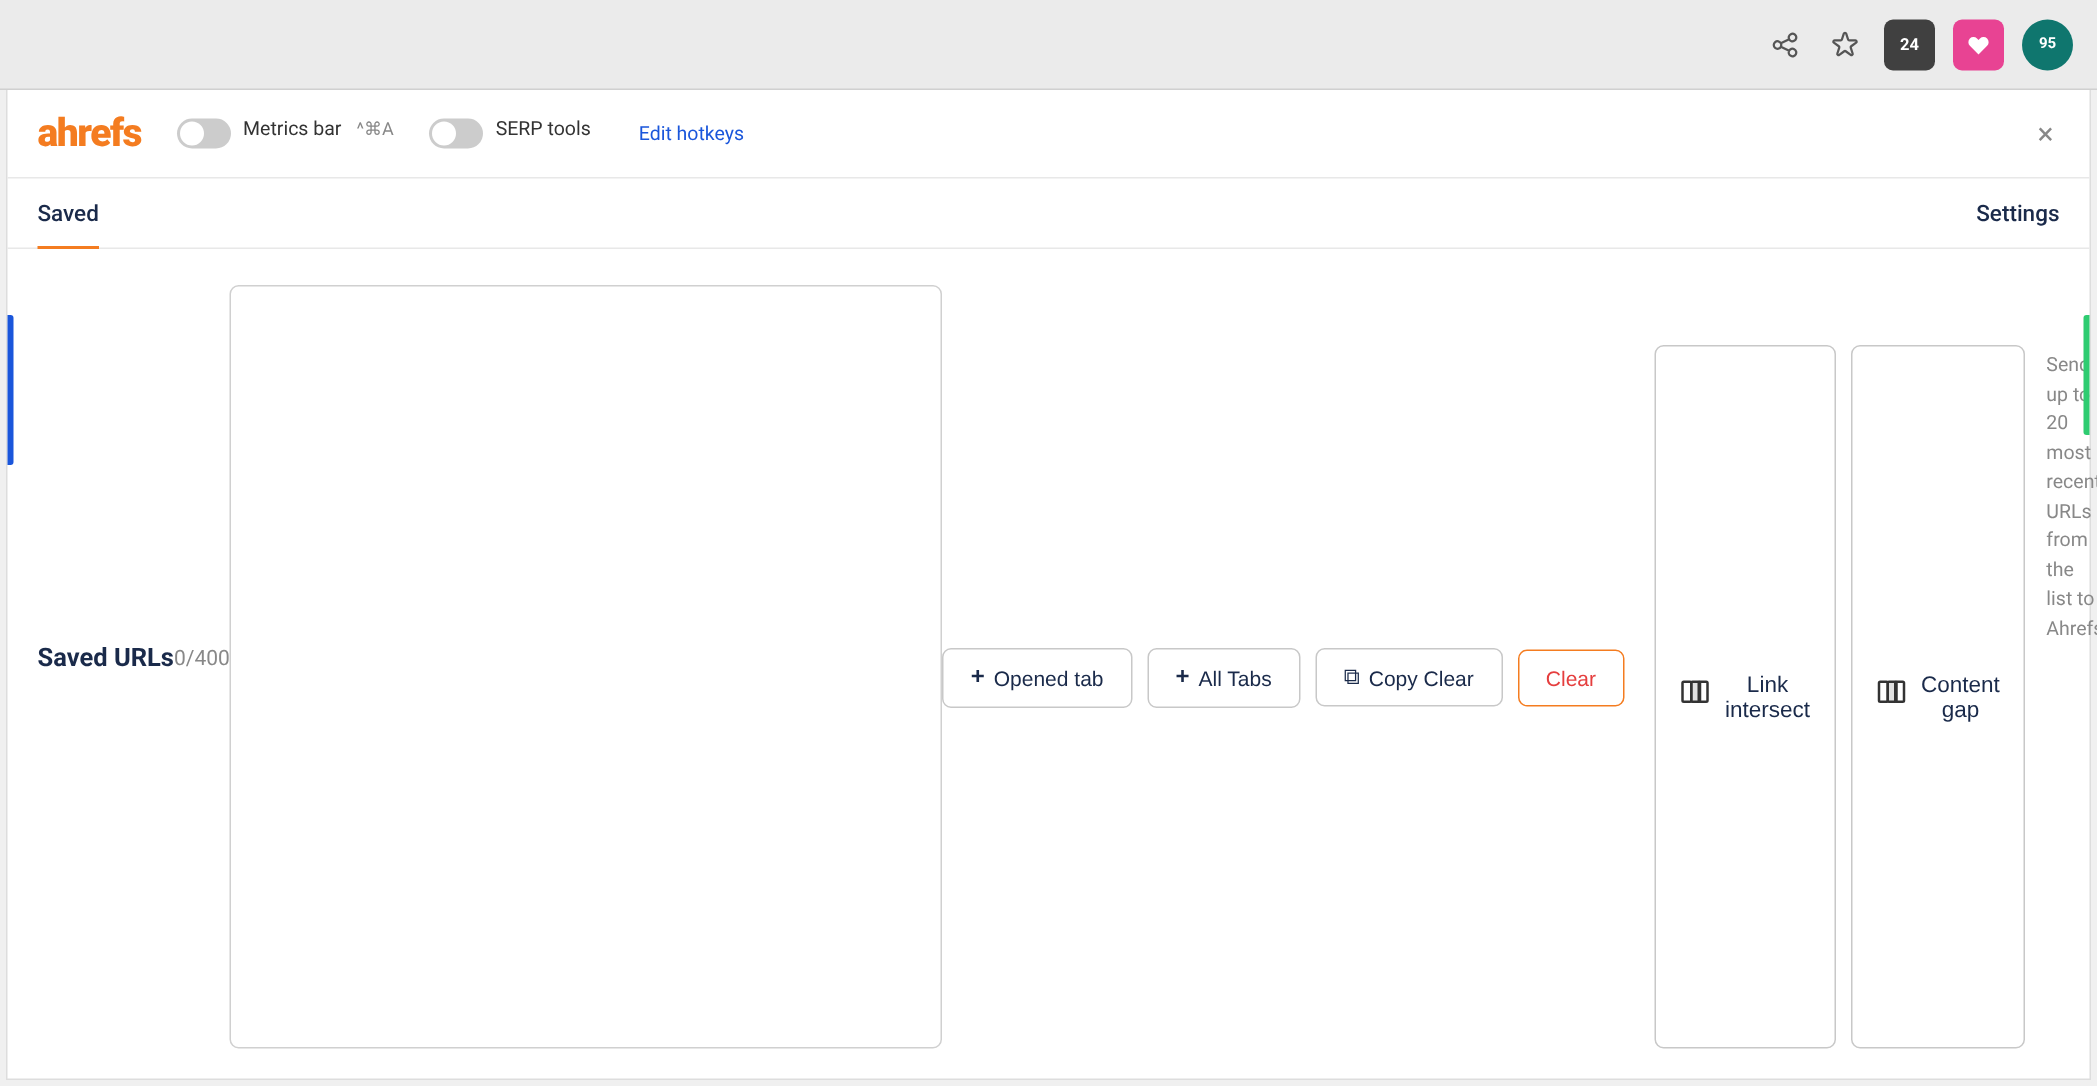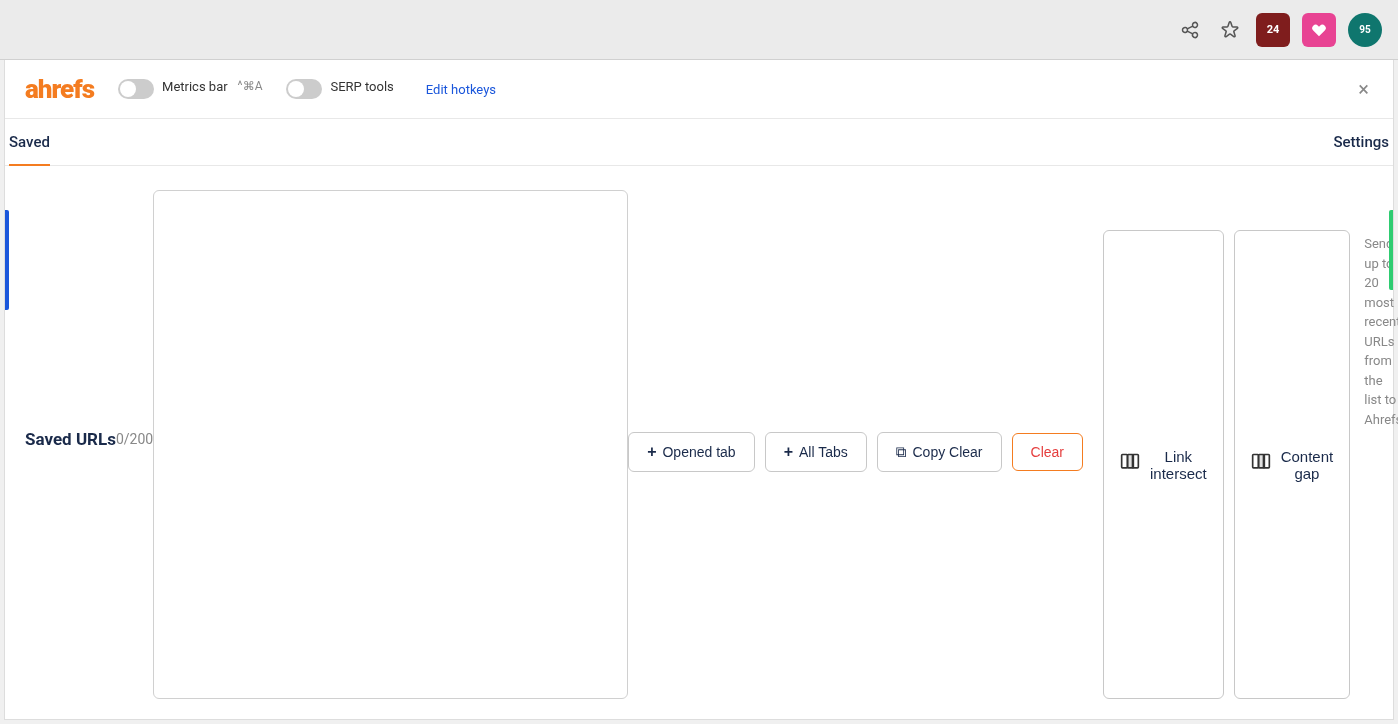--- a/index.html
+++ b/index.html
@@ -39,21 +39,21 @@
       border-radius: 6px;
       display: flex;
       align-items: center;
       justify-content: center;
       font-size: 11px;
       font-weight: bold;
       color: white;
       cursor: pointer;
       position: relative;
     }
-    .ext-badge-red { background: #7f1d1d; }
+    .ext-badge-red { background: #404040; }
     .ext-badge-pink { background: #e84393; }
     .ext-badge-orange { background: #0f766e; border-radius: 50%; align-items: center; }
 
     
     .panel {
       background: white;
       width: 1390px;
       margin: 0 auto;
       height: 660px;
       border: 1px solid #ddd;
@@ -124,21 +124,21 @@
       font-size: 20px;
       color: #888;
       cursor: pointer;
       padding: 4px;
       line-height: 1;
     }
 
     
     .nav-tabs {
       display: flex;
-      padding: 0 4px;
+      padding: 0 20px;
       border-bottom: 1px solid #e8e8e8;
     }
     .nav-tab {
       padding: 14px 0;
       margin-right: 32px;
       font-size: 15px;
       color: #1a2a4a;
       cursor: pointer;
       position: relative;
       font-weight: 500;
@@ -345,21 +345,21 @@
     <div class="nav-tab active">Saved</div>
     <div class="nav-tab nav-tab-settings">Settings</div>
   </div>
 
   <div class="main-content">
     <div class="content-row">
 
       <div class="left-section">
         <div class="section-header">
           <span class="section-title">Saved URLs</span>
-          <span class="url-count">0/200</span>
+          <span class="url-count">0/400</span>
         </div>
         <textarea class="url-textarea" style=""></textarea>
         <div class="action-buttons">
           <button class="btn">
             <span class="btn-plus">+</span>
             <span>Opened tab</span>
           </button>
           <button class="btn">
             <span class="btn-plus">+</span>
             <span>All Tabs</span>

